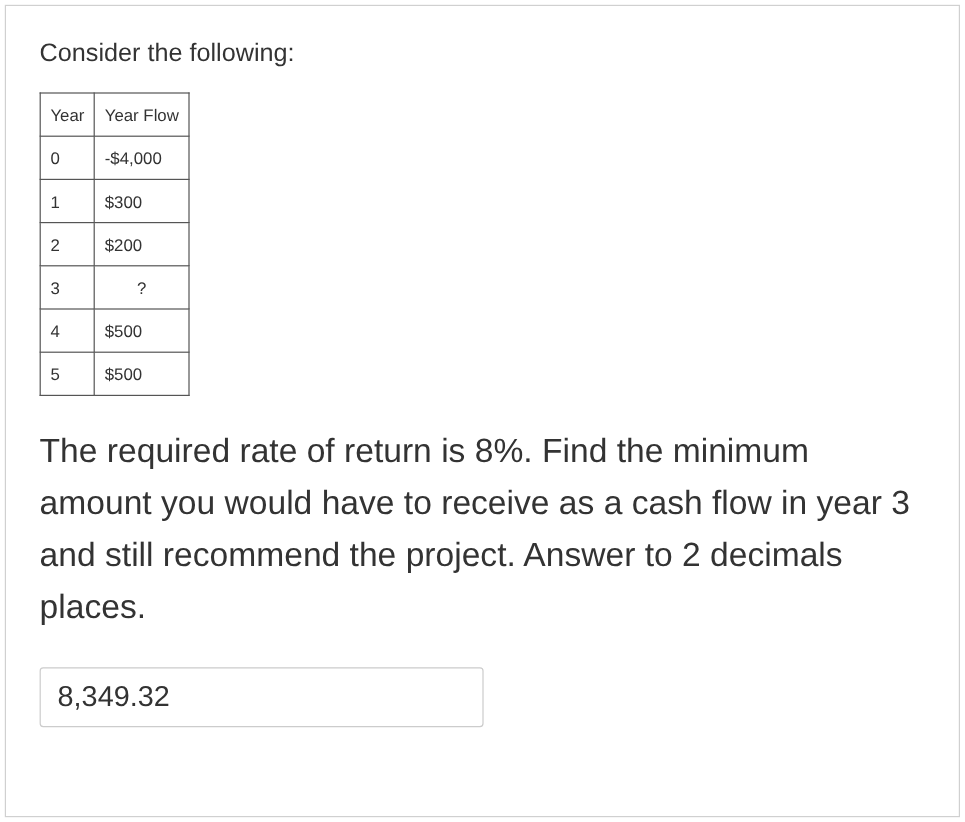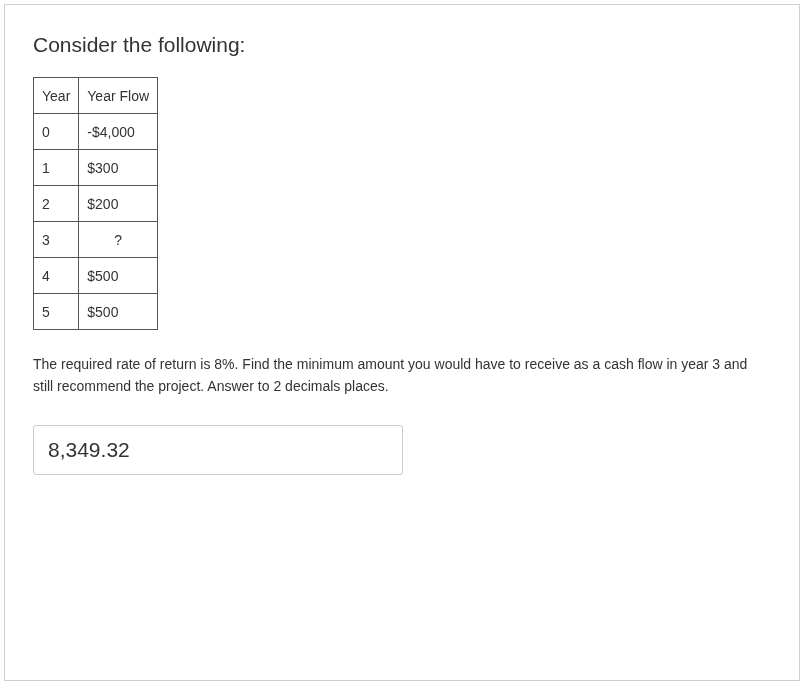--- a/index.html
+++ b/index.html
@@ -37,31 +37,31 @@
       color: #333;
       text-align: left;
       font-weight: normal;
       vertical-align: middle;
       height: 36px;
     }
     table.cashflow td.qmark {
       text-align: center;
     }
     .question {
-      font-size: 14px;
+      font-size: 28px;
       color: #333;
       line-height: 1.55;
       margin-bottom: 28px;
     }
     .answer-input {
       width: 370px;
       height: 50px;
       border: 1px solid #ccc;
       border-radius: 3px;
-      font-size: 21px;
+      font-size: 24px;
       color: #333;
       padding: 0 14px;
       outline: none;
     }
   </style>
 </head>
 <body>
 
 <div class="container">
   <p class="intro">Consider the following:</p>

